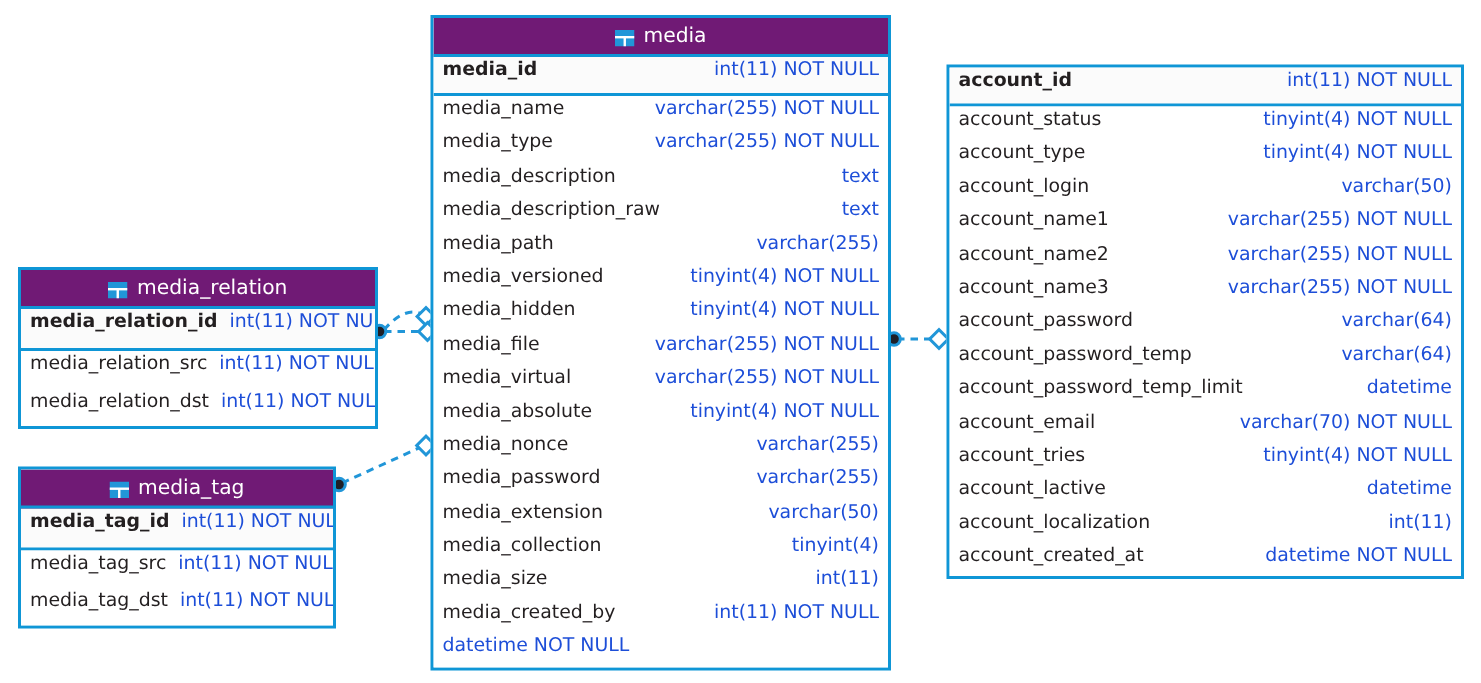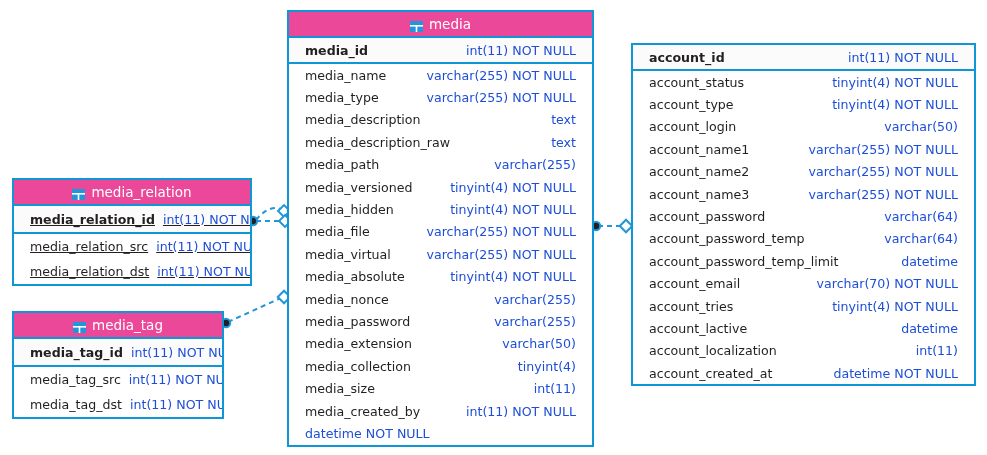--- a/index.html
+++ b/index.html
@@ -34,21 +34,21 @@
 
   
   .entity {
     position: absolute;
     box-sizing: border-box;
     border: 2px solid #0f96d6;
     background: #ffffff;
     overflow: hidden;
   }
   .entity-header {
-    background: #ec4899;
+    background: #701a75;
     color: #ffffff;
     height: 24px;
     line-height: 24px;
     text-align: center;
     font-size: 13.5px;
     white-space: nowrap;
     position: relative;
     border-bottom: 2px solid #0f96d6;
   }
   .entity-header .hdr-inner {
@@ -67,25 +67,25 @@
     flex: 0 0 auto;
   }
   .entity-title {
     color: #ffffff;
     font-size: 13.5px;
   }
 
   
   .row {
     display: flex;
-    align-items: center;
+    align-items: flex-start;
     justify-content: space-between;
     font-size: 12.6px;
     color: #231f20;
-    padding: 0 16px;
+    padding: 0 6px;
     white-space: nowrap;
     box-sizing: border-box;
   }
   .row .col-name {
     text-align: left;
     padding-right: 10px;
   }
   .row .col-type {
     text-align: right;
     color: #1d4ed8;
@@ -99,21 +99,21 @@
   }
   .rows-body { background: #ffffff; }
 
   
   .entity[data-name="entity-media"] .row { height: 22.4px; }
   .entity[data-name="entity-media"] .row.pk { height: 26px; }
 
   .entity[data-name="entity-account"] .row { height: 22.4px; }
   .entity[data-name="entity-account"] .row.pk { height: 26px; }
 
-  .entity[data-name="entity-media_relation"] .row { height: 25px; text-decoration: underline; }
+  .entity[data-name="entity-media_relation"] .row { height: 25px; }
   .entity[data-name="entity-media_relation"] .row.pk { height: 28px; }
 
   .entity[data-name="entity-media_tag"] .row { height: 25px; }
   .entity[data-name="entity-media_tag"] .row.pk { height: 28px; }
 
   
   .entity.compact .row { justify-content: flex-start; }
   .entity.compact .row .col-name { padding-right: 8px; }
 
   

